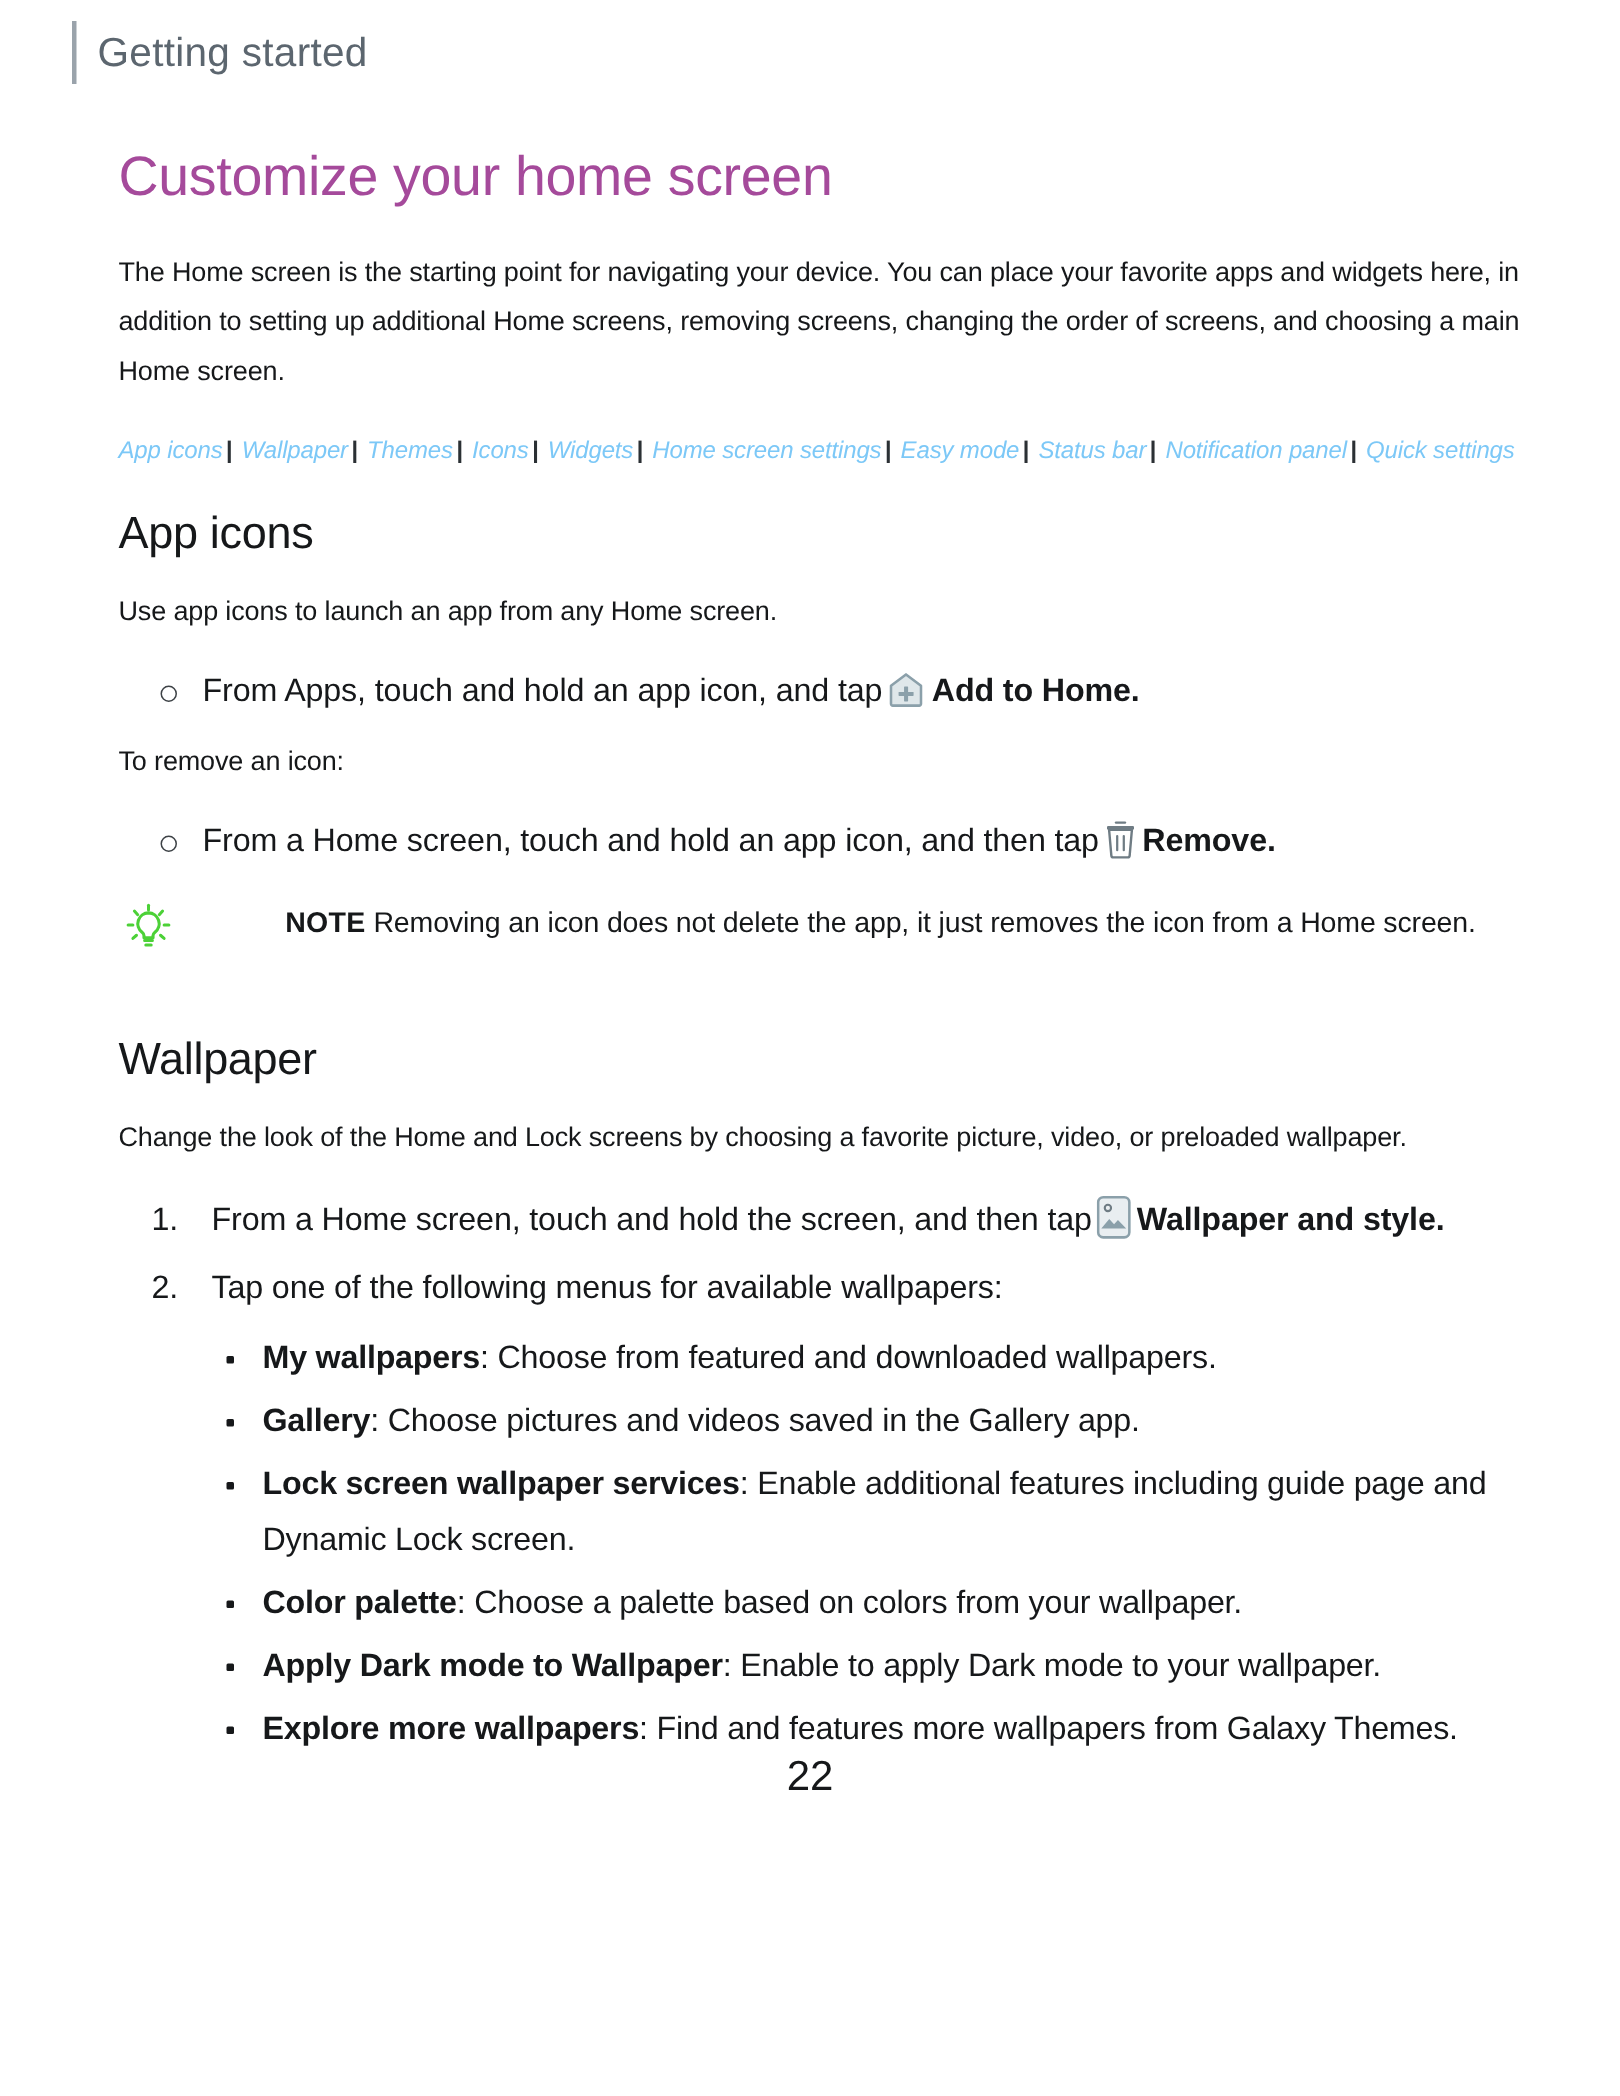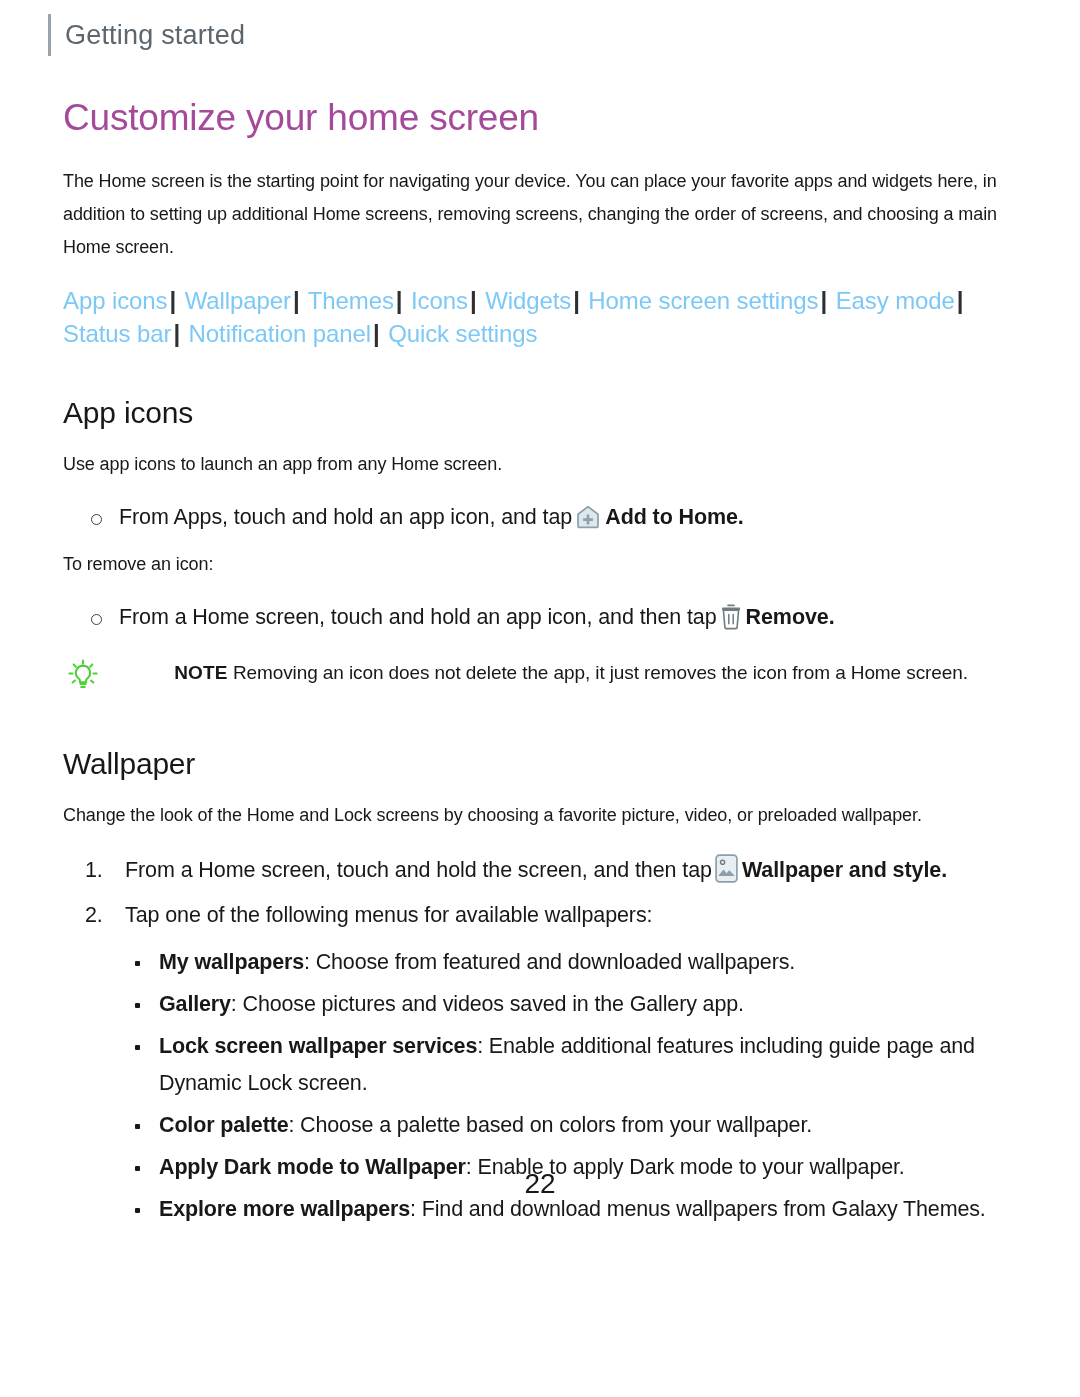--- a/index.html
+++ b/index.html
@@ -42,21 +42,21 @@
     font-size: 27px;
     line-height: 42px;
     color: #5c666f;
     letter-spacing: 0.2px;
     font-weight: 400;
   }
 
   
   .content {
     position: absolute;
-    left: 63px;
+    left: 79px;
     top: 95px;
     width: 960px;
   }
 
   h1.page-title {
     font-size: 37px;
     line-height: 46px;
     font-weight: 400;
     color: #a54a9b;
     margin: 0 0 24px 0;
@@ -66,25 +66,26 @@
   p.body {
     font-size: 18px;
     line-height: 33px;
     margin: 0 0 20px 0;
     color: #16181a;
     letter-spacing: -0.1px;
   }
 
   
   .linkrow {
-    font-size: 24px;
+    font-size: 16px;
     line-height: 33px;
-    margin: 0 0 44px 0;
+    margin: 0 0 20px 0;
     max-width: 935px;
     letter-spacing: -0.1px;
+    font-style: italic;
   }
   .linkrow a {
     color: #7cc8f7;
     text-decoration: none;
     white-space: nowrap;
   }
   .linkrow .sep {
     color: #2b3034;
     font-weight: 700;
     padding: 0 2px;
@@ -303,20 +304,20 @@
             </svg></span><span class="b">Wallpaper and style</span><span class="b">.</span></li>
       <li><span>Tap one of the following menus for available wallpapers:</span></li>
     </ol>
 
     <ul class="dot-list">
       <li><span class="b">My wallpapers</span><span>: Choose from featured and downloaded wallpapers.</span></li>
       <li><span class="b">Gallery</span><span>: Choose pictures and videos saved in the Gallery app.</span></li>
       <li><span class="b">Lock screen wallpaper services</span><span>: Enable additional features including guide page and Dynamic Lock screen.</span></li>
       <li><span class="b">Color palette</span><span>: Choose a palette based on colors from your wallpaper.</span></li>
       <li><span class="b">Apply Dark mode to Wallpaper</span><span>: Enable to apply Dark mode to your wallpaper.</span></li>
-      <li><span class="b">Explore more wallpapers</span><span>: Find and download menus wallpapers from Galaxy Themes.</span></li>
+      <li><span class="b">Explore more wallpapers</span><span>: Find and features more wallpapers from Galaxy Themes.</span></li>
     </ul>
 
   </div>
 
   <div class="page-number">22</div>
 
 </div>
 
 </body></html>

